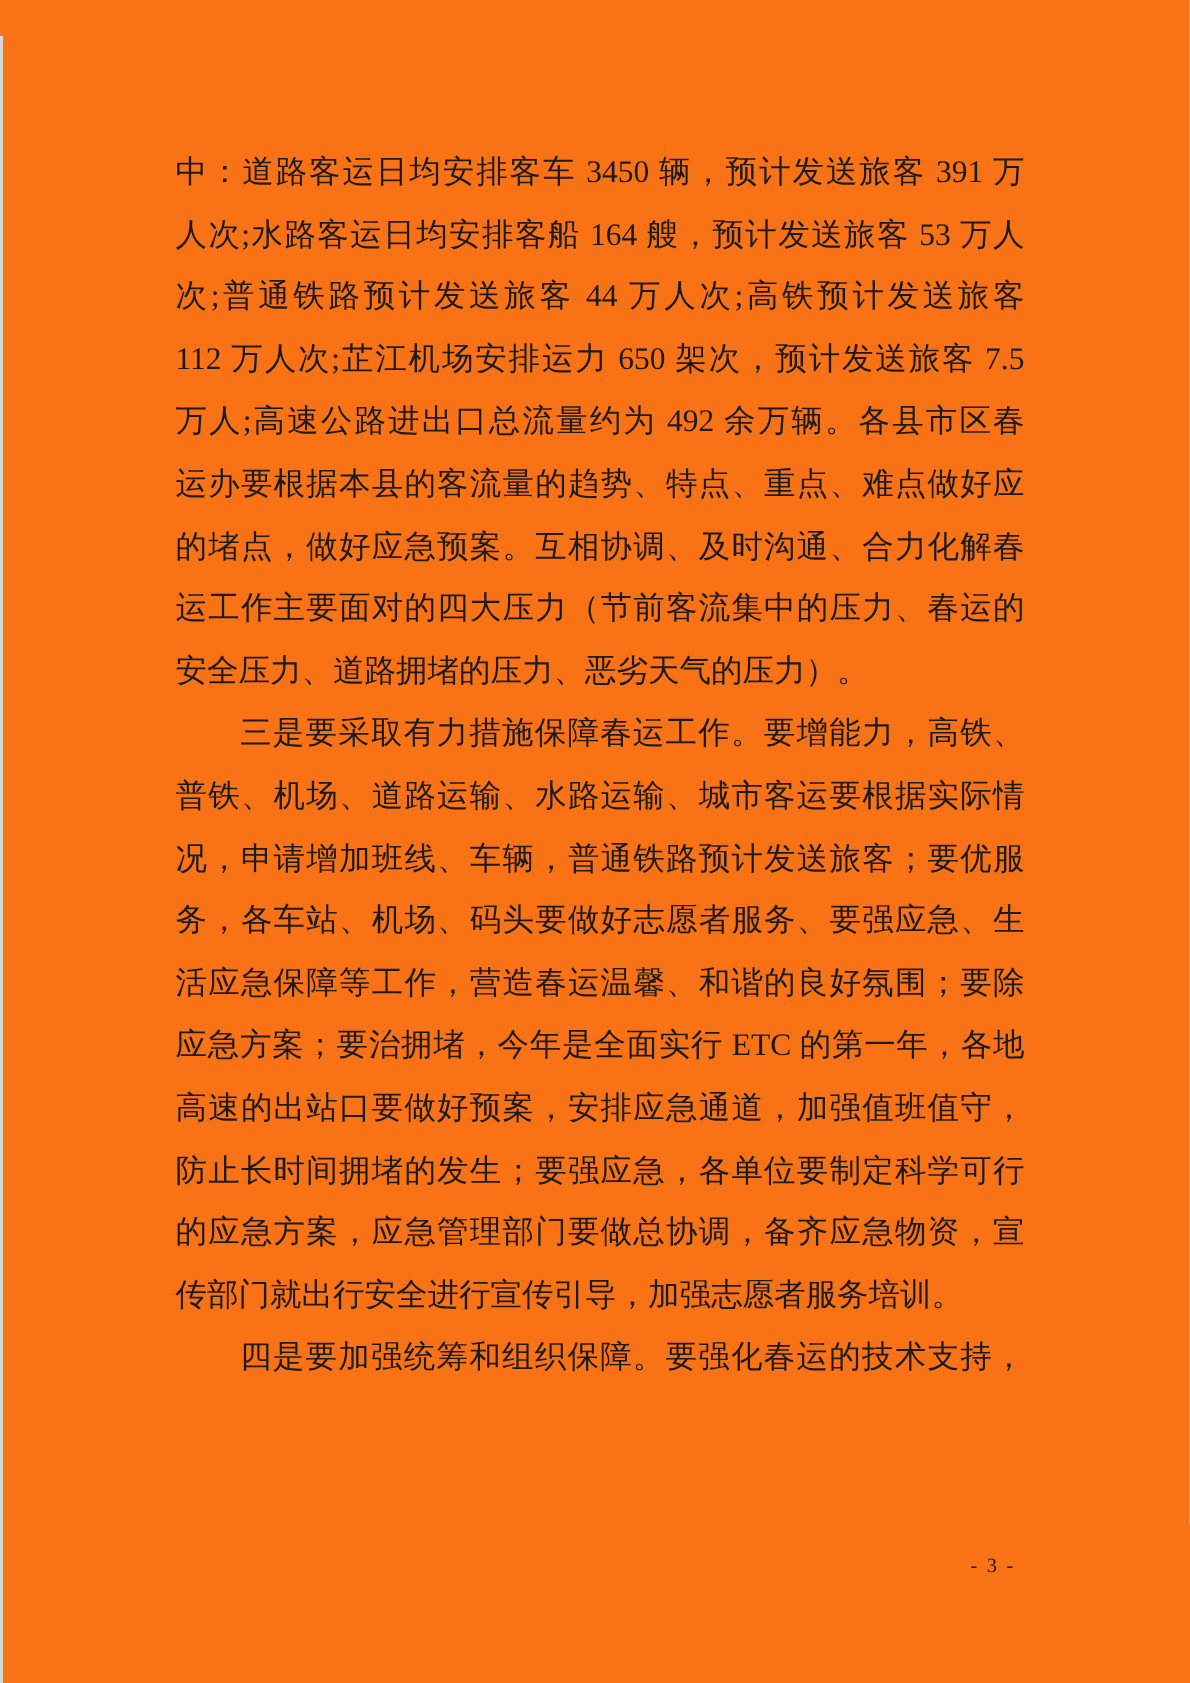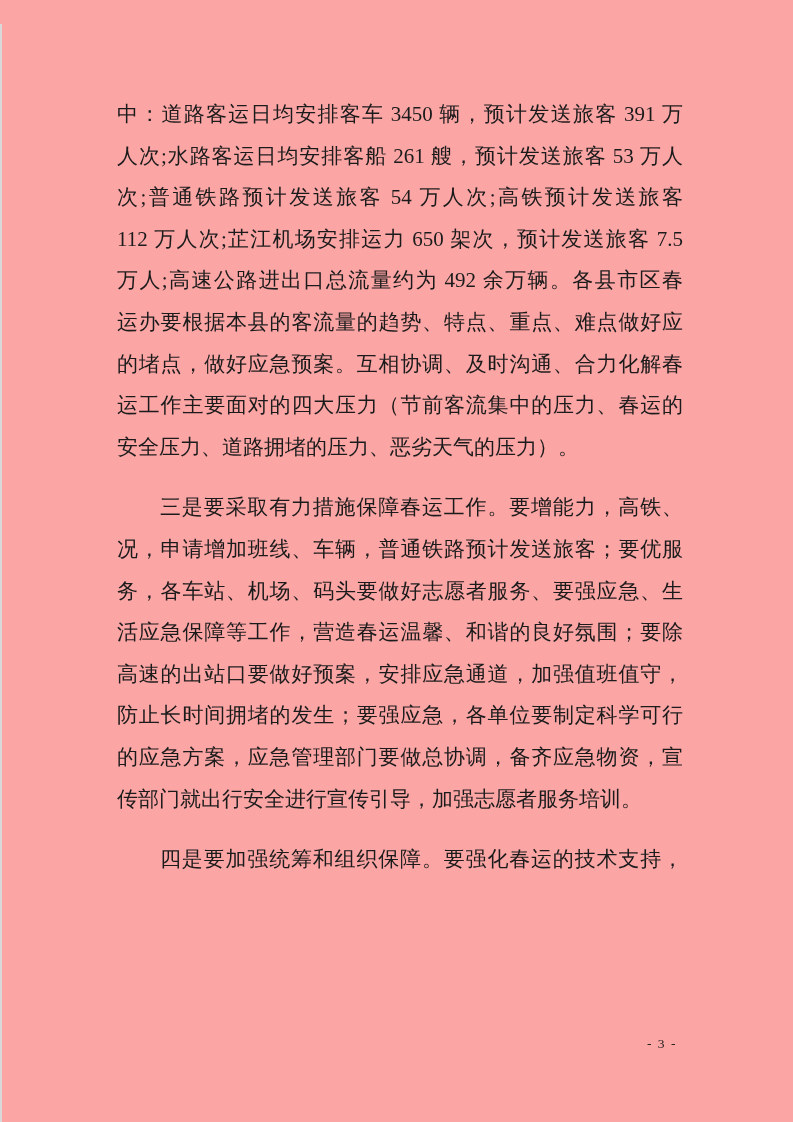--- a/index.html
+++ b/index.html
@@ -10,21 +10,21 @@
     width: 793px;
     height: 1122px;
     background: #ffffff;
     position: relative;
     overflow: hidden;
     font-family: "Liberation Serif", "DejaVu Serif", serif;
   }
   .page {
     position: absolute;
     inset: 0;
-    background: #fca5a5;
+    background: #f97316;
   }
   
   .page-edge {
     position: absolute;
     left: 0;
     top: 24px;
     bottom: 0;
     width: 2px;
     background: #d9d9d9;
   }
@@ -41,21 +41,20 @@
     margin: 0;
   }
   .line {
     text-align: justify;
     text-align-last: justify;
     height: 41.6px;
     overflow: visible;
   }
   .line.indent {
     text-indent: 43px;
-    margin-top: 19px;
   }
   .line.para-end {
     text-align-last: left;
   }
   .page-number {
     position: absolute;
     top: 1036px;
     left: 622px;
     width: 80px;
     text-align: center;
@@ -65,34 +64,36 @@
   }
 </style>
 </head>
 <body style="background: rgb(255, 255, 255);">
 
 <div class="page">
   <div class="page-edge" style="background: rgb(217, 217, 217);"></div>
   <div class="body-text" id="doc-body" style="color: rgb(27, 27, 27);">
       <div class="paragraph">
         <div class="line">中：道路客运日均安排客车 3450 辆，预计发送旅客 391 万</div>
-        <div class="line">人次;水路客运日均安排客船 261 艘，预计发送旅客 53 万人</div>
-        <div class="line">次;普通铁路预计发送旅客 54 万人次;高铁预计发送旅客</div>
+        <div class="line">人次;水路客运日均安排客船 164 艘，预计发送旅客 53 万人</div>
+        <div class="line">次;普通铁路预计发送旅客 44 万人次;高铁预计发送旅客</div>
         <div class="line">112 万人次;芷江机场安排运力 650 架次，预计发送旅客 7.5</div>
         <div class="line">万人;高速公路进出口总流量约为 492 余万辆。各县市区春</div>
         <div class="line">运办要根据本县的客流量的趋势、特点、重点、难点做好应</div>
         <div class="line">的堵点，做好应急预案。互相协调、及时沟通、合力化解春</div>
         <div class="line">运工作主要面对的四大压力（节前客流集中的压力、春运的</div>
         <div class="line para-end">安全压力、道路拥堵的压力、恶劣天气的压力）。</div>
       </div>
       <div class="paragraph">
         <div class="line indent">三是要采取有力措施保障春运工作。要增能力，高铁、</div>
+        <div class="line">普铁、机场、道路运输、水路运输、城市客运要根据实际情</div>
         <div class="line">况，申请增加班线、车辆，普通铁路预计发送旅客；要优服</div>
         <div class="line">务，各车站、机场、码头要做好志愿者服务、要强应急、生</div>
         <div class="line">活应急保障等工作，营造春运温馨、和谐的良好氛围；要除</div>
+        <div class="line">应急方案；要治拥堵，今年是全面实行 ETC 的第一年，各地</div>
         <div class="line">高速的出站口要做好预案，安排应急通道，加强值班值守，</div>
         <div class="line">防止长时间拥堵的发生；要强应急，各单位要制定科学可行</div>
         <div class="line">的应急方案，应急管理部门要做总协调，备齐应急物资，宣</div>
         <div class="line para-end">传部门就出行安全进行宣传引导，加强志愿者服务培训。</div>
       </div>
       <div class="paragraph">
         <div class="line indent">四是要加强统筹和组织保障。要强化春运的技术支持，</div>
       </div>
     </div>
   <div class="page-number" style="color: rgb(27, 27, 27);">- 3 -</div>

